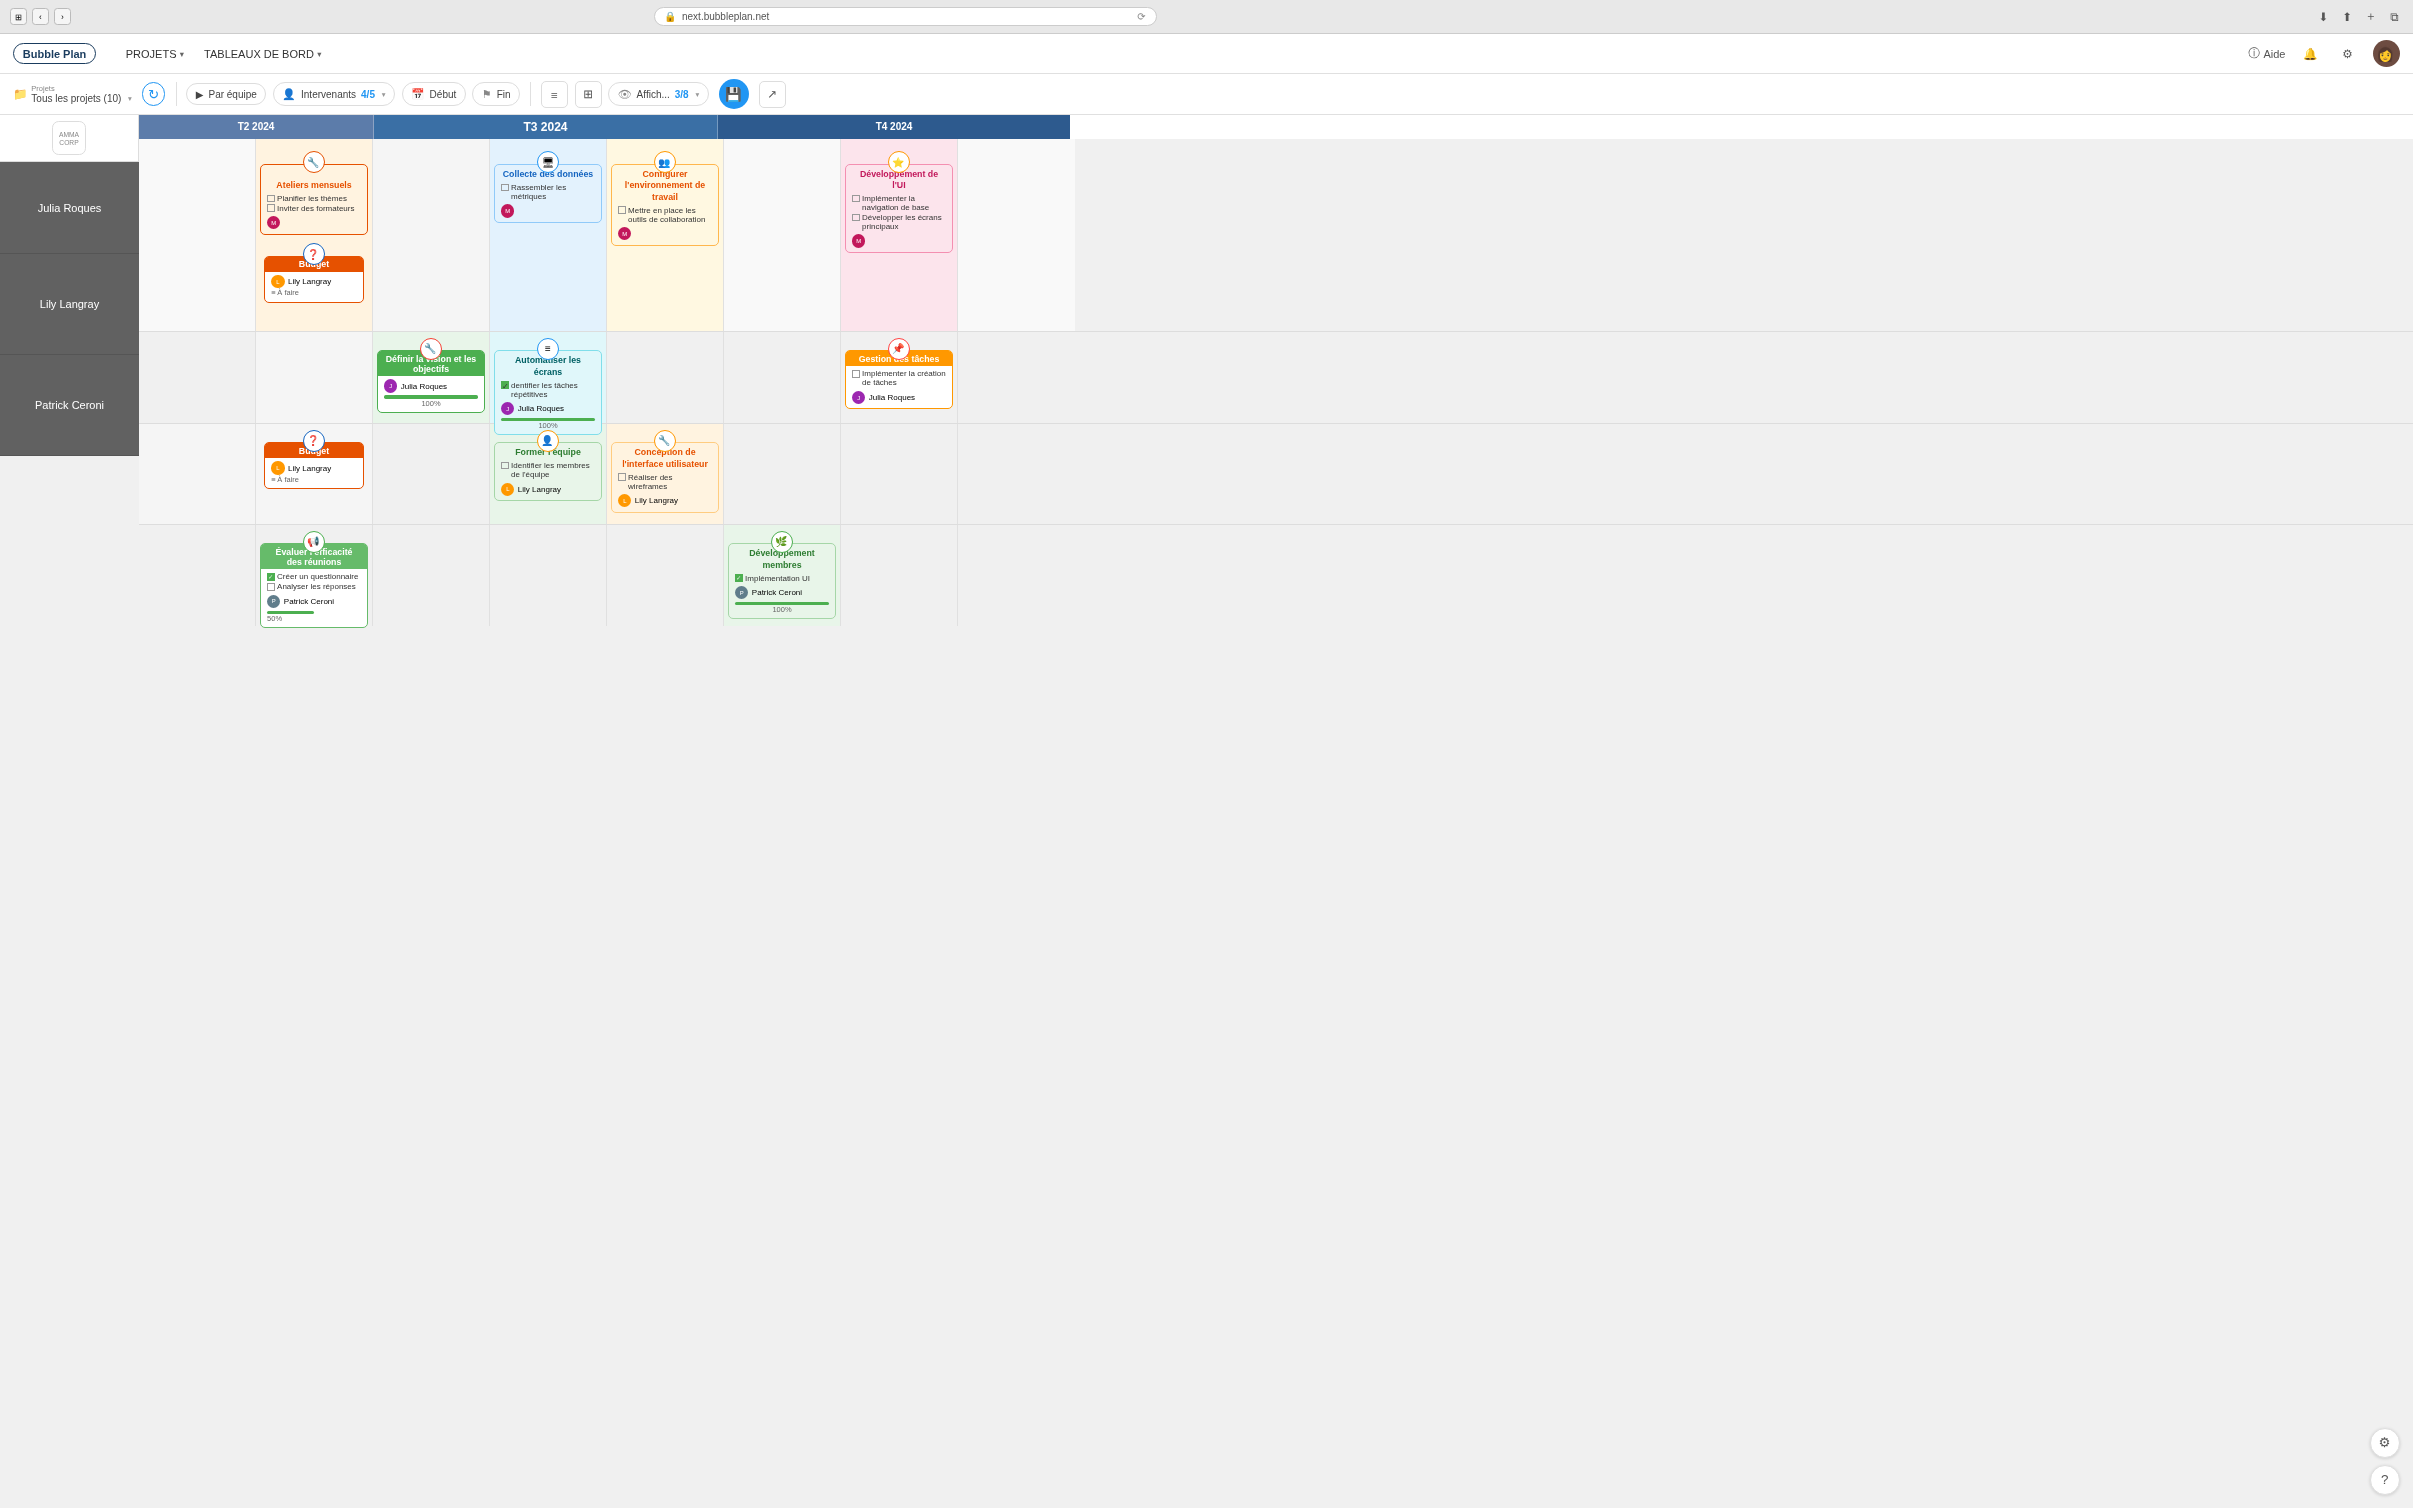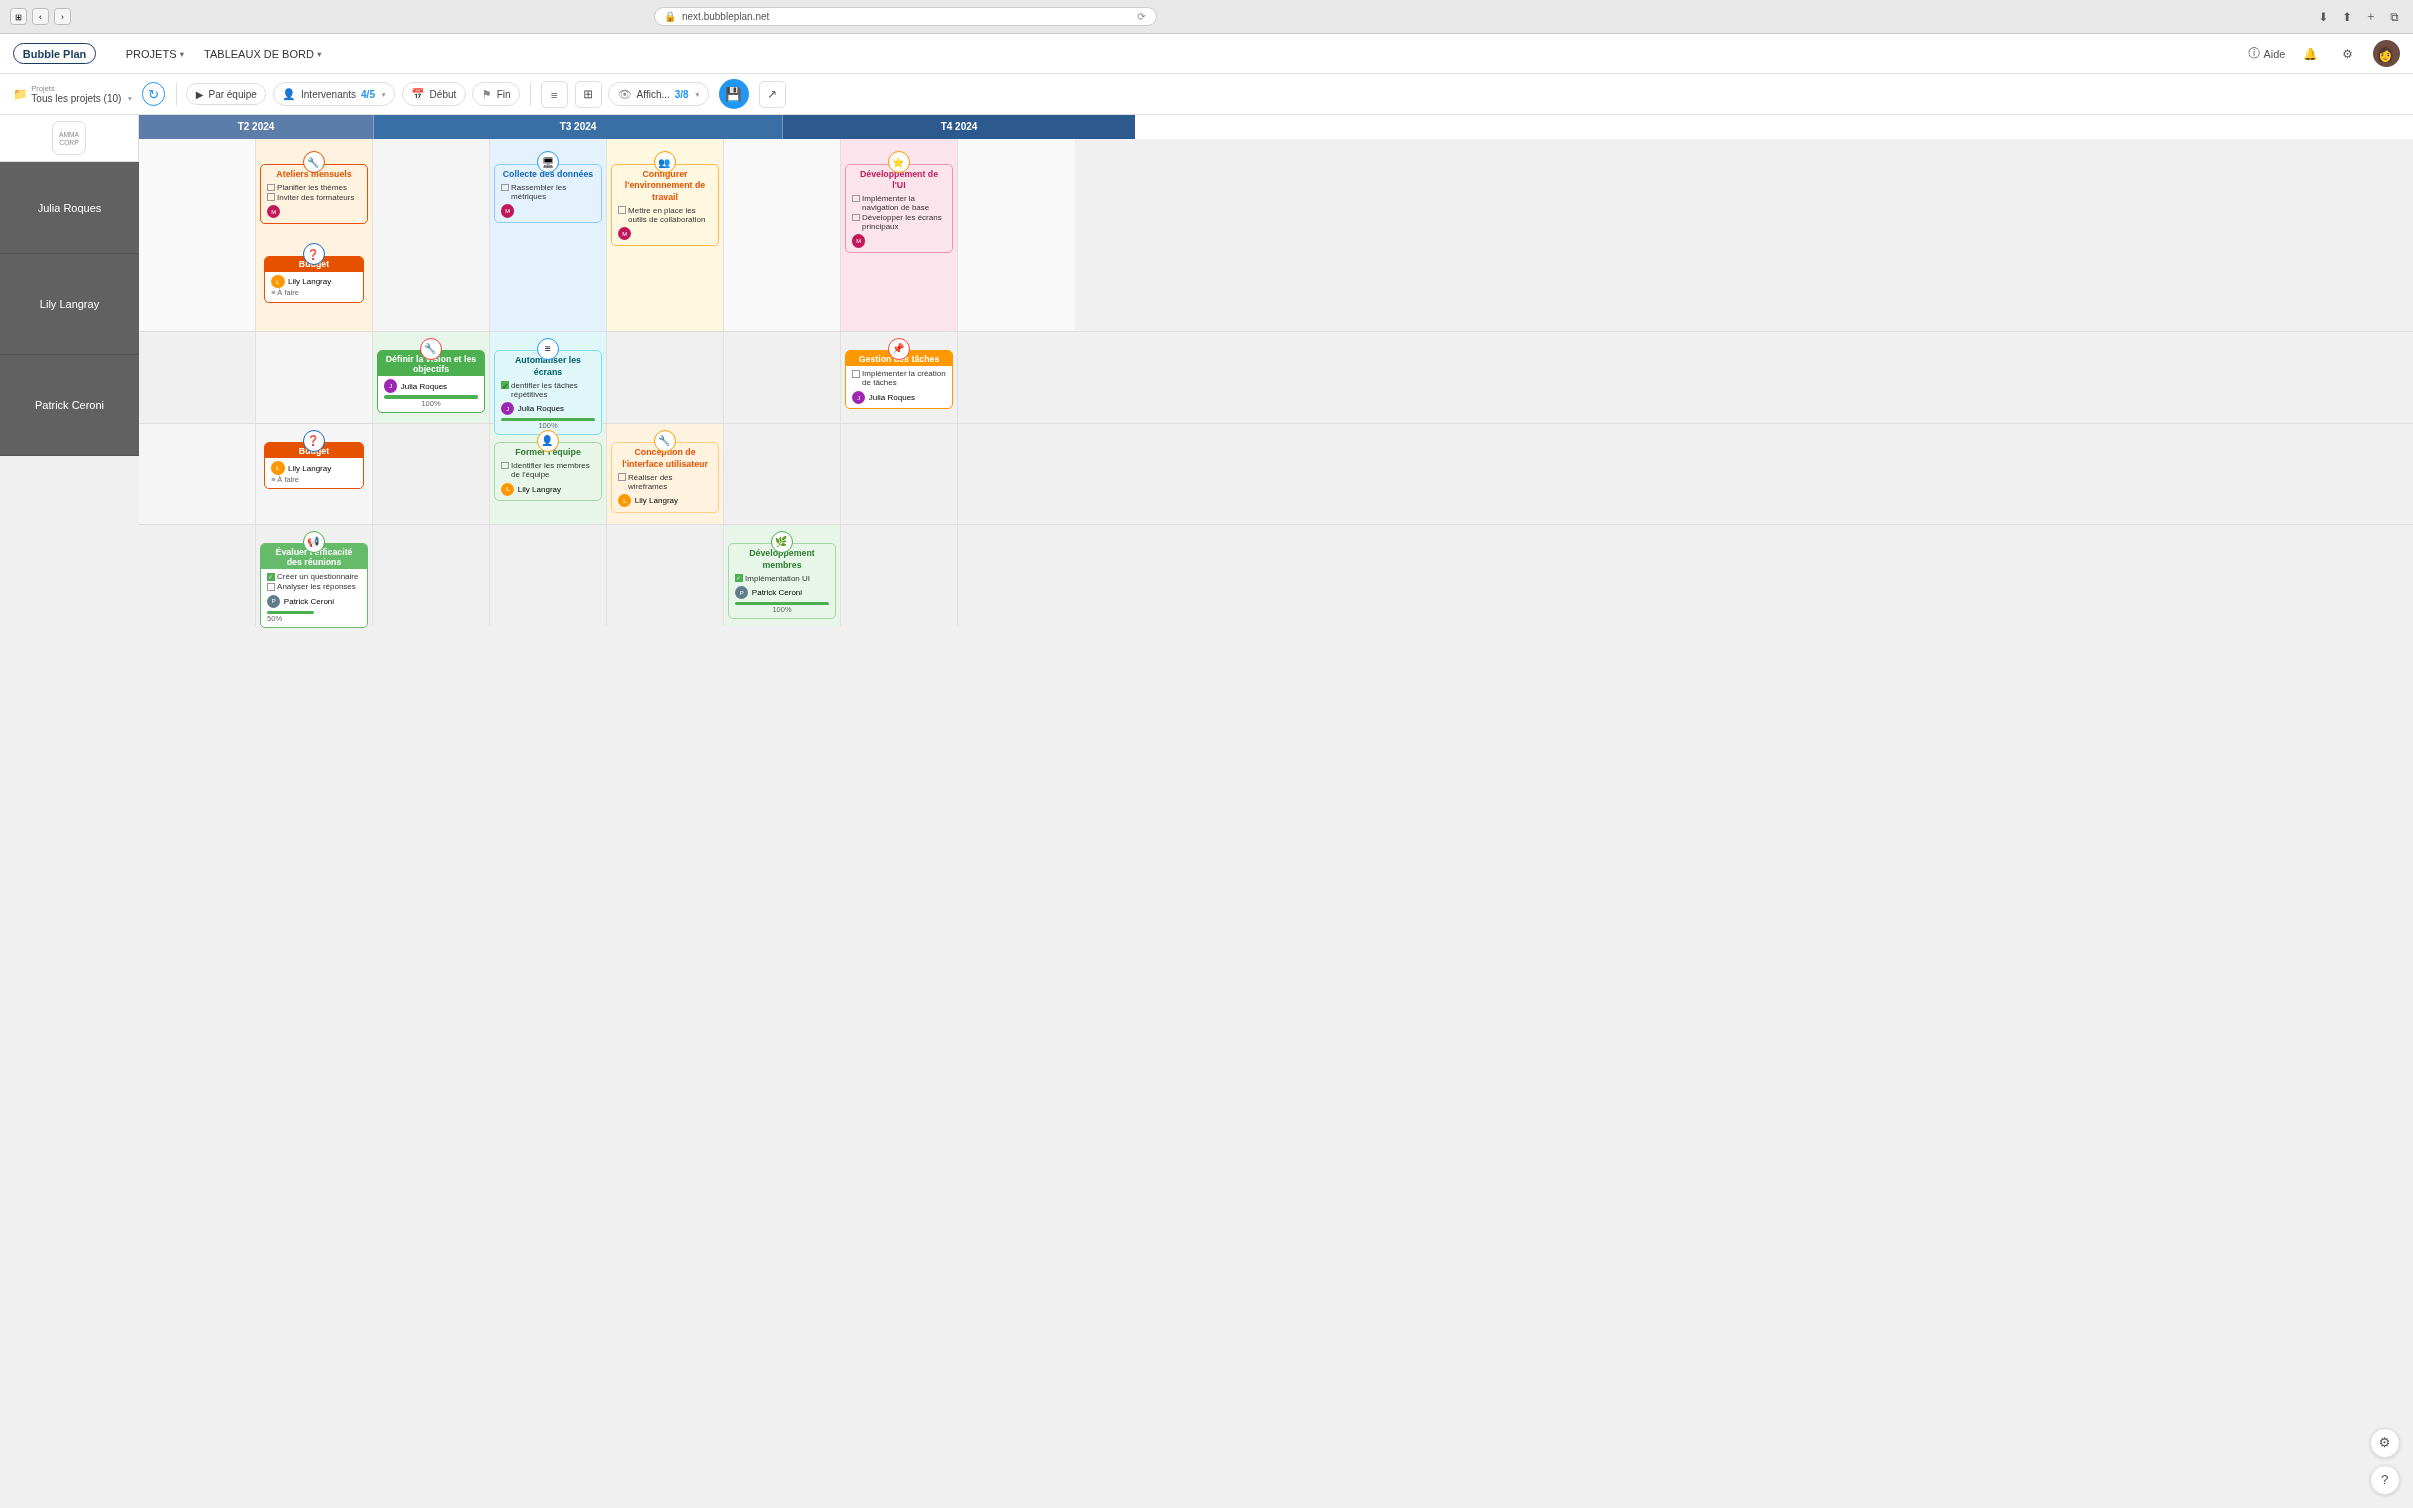--- a/index.html
+++ b/index.html
@@ -93,21 +93,21 @@
     }
     .task-item { display: flex; align-items: flex-start; gap: 2.5px; margin: 0.8px 0; font-size: 8px; color: #333; }
     .task-checkbox { width: 7.5px; height: 7.5px; border: 0.8px solid #999; display: inline-flex; flex-shrink: 0; margin-top: 0.8px; }
     .task-checkbox.checked { background: #4caf50; border-color: #4caf50; }
     .task-assignee { display: flex; align-items: center; gap: 3.4px; margin-top: 3.4px; font-size: 8px; }
     .mini-avatar { width: 13.4px; height: 13.4px; border-radius: 50%; display: inline-flex; align-items: center; justify-content: center; font-size: 5.9px; color: white; flex-shrink: 0; }
     .task-status { font-size: 7.5px; color: #666; display: flex; align-items: center; gap: 1.7px; }
 
     
     .card-ateliers { background: #fff3e0; border: 0.8px solid #e65100; }
-    .card-ateliers .task-card-title { color: #e65100; }
+    .card-ateliers .task-card-title { color: #e65100; margin-top: 11px; }
     .card-budget { background: white; border: 0.8px solid #e65100; }
     .card-collecte { background: #e3f2fd; border: 0.8px solid #2196f3; }
     .card-collecte .task-card-title { color: #1565c0; }
     .card-configurer { background: #fff8e1; border: 0.8px solid #ff9800; }
     .card-configurer .task-card-title { color: #e65100; }
 
     
     .bottom-right-btns {
       position: fixed; right: 13.4px; bottom: 13.4px;
       display: flex; flex-direction: column; gap: 6.7px; z-index: 20;
@@ -225,21 +225,21 @@
 
     <div class="person-cell" style="height:101px;width:139px;">Patrick Ceroni</div>
   </div>
 
   <div style="overflow-x:auto;overflow-y:auto;flex:1;">
 
     <div style="position:sticky;top:0;z-index:10;background:white;">
 
       <div style="display:flex;height:23.5px;">
         <div style="width:235px;background:#5c7caa;display:flex;align-items:center;justify-content:center;color:white;font-size:10px;font-weight:600;border-right:0.8px solid rgba(255,255,255,0.3);">T2 2024</div>
-        <div style="width:409px;background:#3a6fa5;display:flex;align-items:center;justify-content:center;color:white;font-size:10px;font-weight:600;border-right:0.8px solid rgba(255,255,255,0.3);">T3 2024</div>
+        <div style="width:344px;background:#3a6fa5;display:flex;align-items:center;justify-content:center;color:white;font-size:12px;font-weight:600;border-right:0.8px solid rgba(255,255,255,0.3);">T3 2024</div>
         <div style="width:352px;background:#2d5a8e;display:flex;align-items:center;justify-content:center;color:white;font-size:10px;font-weight:600;">T4 2024</div>
       </div>
 
     </div>
 
     <div style="display:flex;height:193px;position:relative;border-bottom:0.8px solid #ddd;">
       <div style="width:117px;height:100%;border-right:0.8px solid #e0e0e0;background:#f9f9f9;"></div>
       <div style="width:117px;height:100%;border-right:0.8px solid #e0e0e0;background:#fff3e0;position:relative;">
 
         <div class="task-card card-ateliers" style="top:25px;left:4.2px;right:4.2px;">

